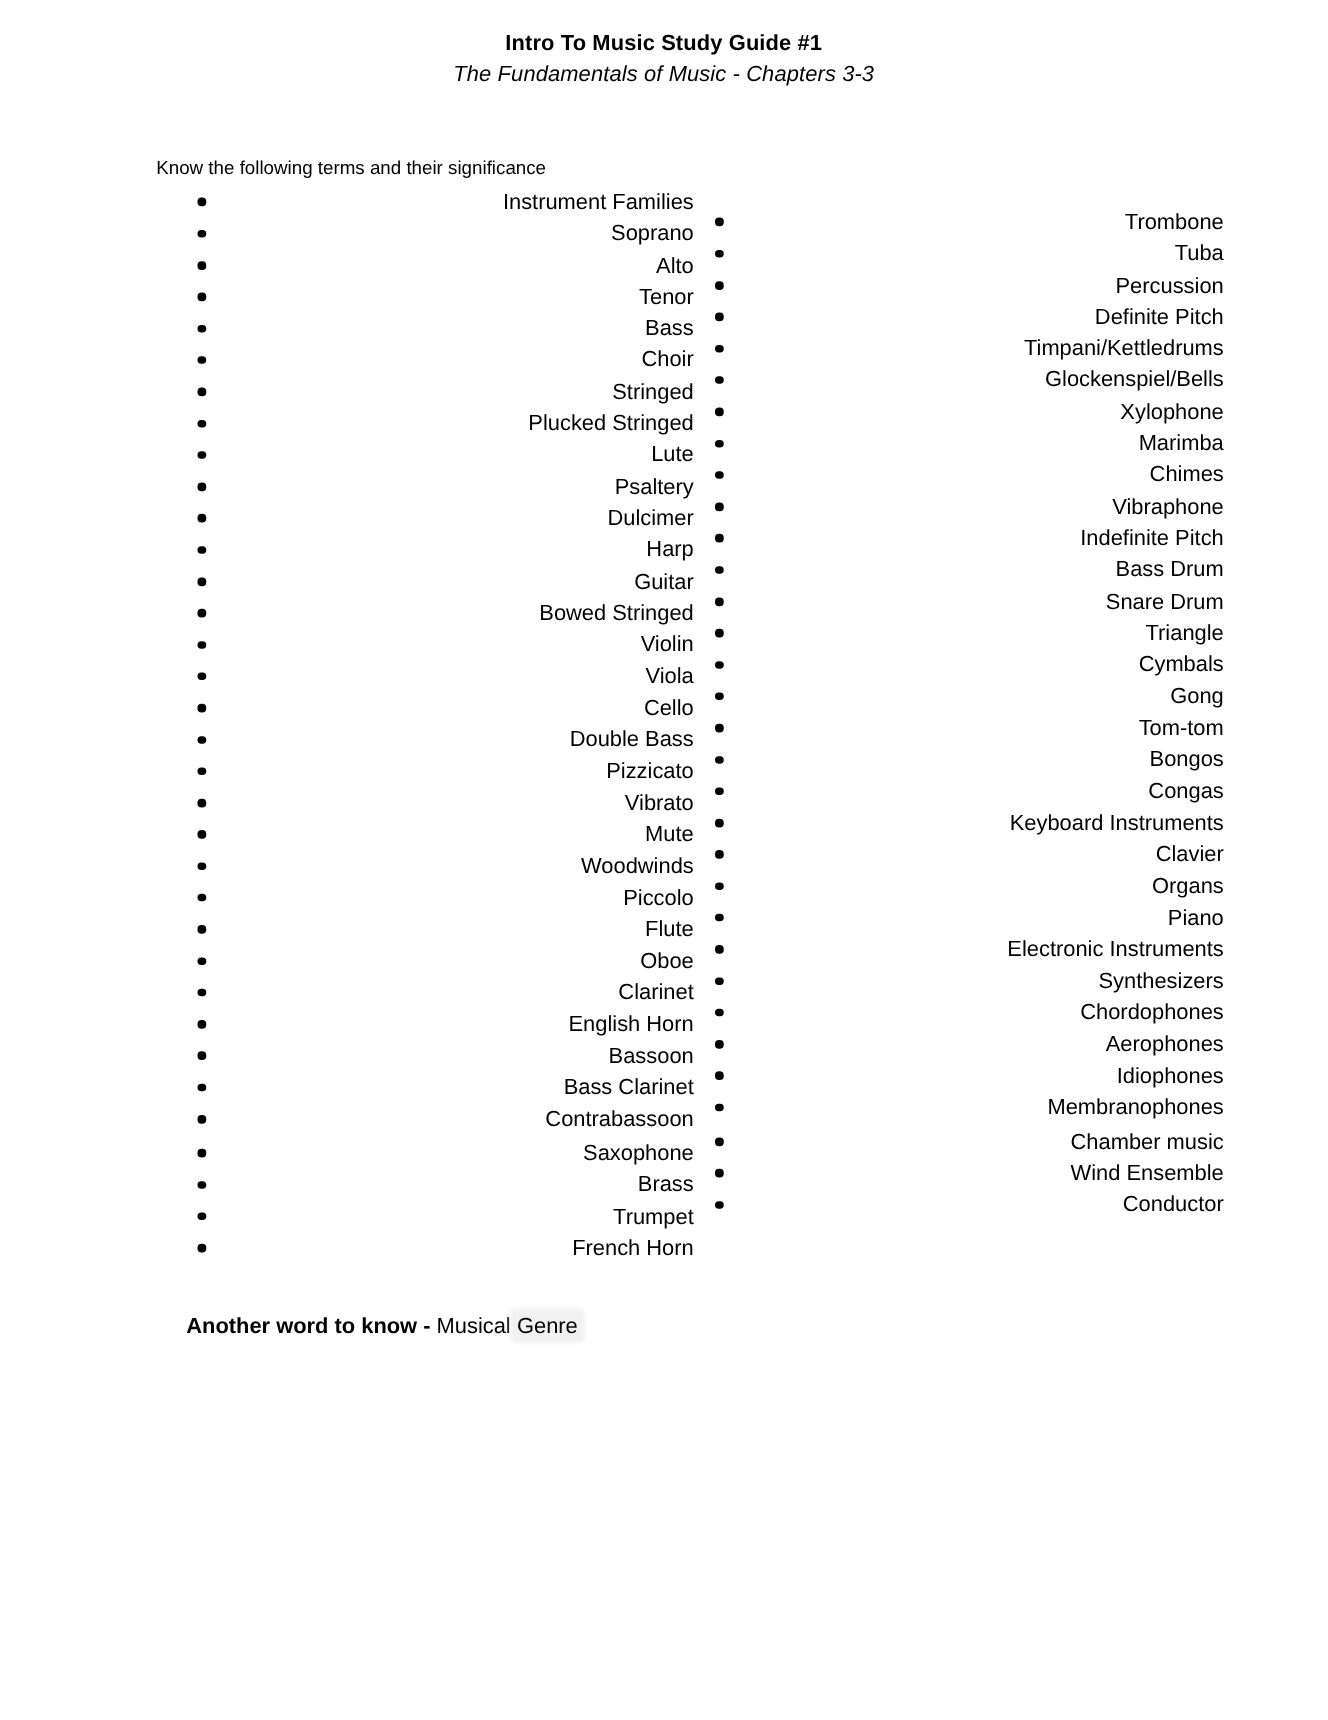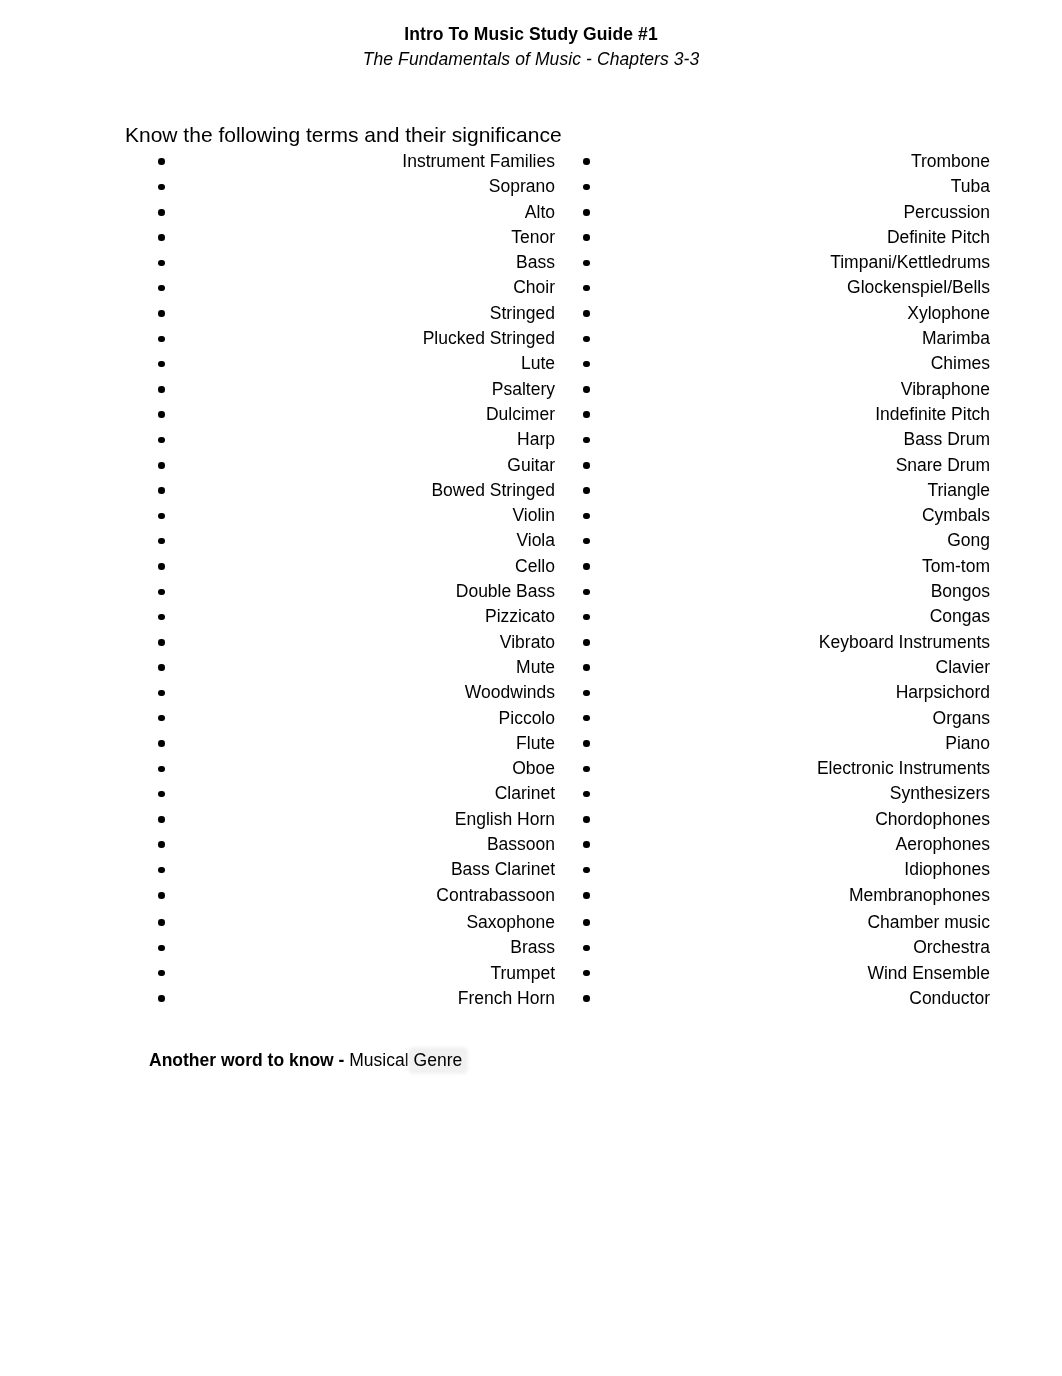--- a/index.html
+++ b/index.html
@@ -41,21 +41,21 @@
     font-weight: normal;
     line-height: 26px;
     letter-spacing: 0.1px;
   }
 
   
   .intro-line {
     position: absolute;
     left: 125px;
     top: 123px;
-    font-size: 21px;
+    font-size: 15px;
     line-height: 24px;
     white-space: nowrap;
   }
 
   .columns {
     position: absolute;
     left: 0;
     top: 149px;
     width: 1062px;
     height: 890px;
@@ -63,21 +63,21 @@
 
   .term-column {
     position: absolute;
     top: 0;
     margin: 0;
     padding: 0;
     list-style: none;
     text-align: right;
   }
   .col-left  { left: 125px; width: 430px; }
-  .col-right { left: 550px; width: 440px; }
+  .col-right { left: 539px; width: 440px; margin-top: 16px; }
 
   .term-item {
     position: relative;
     height: 25.3px;
     line-height: 25.3px;
     font-size: 17.5px;
     padding-left: 63px;
     white-space: nowrap;
   }
   
@@ -186,31 +186,29 @@
         <li class="term-item"><span class="bullet-dot"></span><span class="term-label">Bass Drum</span></li>
         <li class="term-item"><span class="bullet-dot"></span><span class="term-label">Snare Drum</span></li>
         <li class="term-item"><span class="bullet-dot"></span><span class="term-label">Triangle</span></li>
         <li class="term-item"><span class="bullet-dot"></span><span class="term-label">Cymbals</span></li>
         <li class="term-item"><span class="bullet-dot"></span><span class="term-label">Gong</span></li>
         <li class="term-item"><span class="bullet-dot"></span><span class="term-label">Tom-tom</span></li>
         <li class="term-item"><span class="bullet-dot"></span><span class="term-label">Bongos</span></li>
         <li class="term-item"><span class="bullet-dot"></span><span class="term-label">Congas</span></li>
         <li class="term-item"><span class="bullet-dot"></span><span class="term-label">Keyboard Instruments</span></li>
         <li class="term-item"><span class="bullet-dot"></span><span class="term-label">Clavier</span></li>
-        <li class="term-item"><span class="bullet-dot"></span><span class="term-label">Harpsichord</span></li>
         <li class="term-item"><span class="bullet-dot"></span><span class="term-label">Organs</span></li>
         <li class="term-item"><span class="bullet-dot"></span><span class="term-label">Piano</span></li>
         <li class="term-item"><span class="bullet-dot"></span><span class="term-label">Electronic Instruments</span></li>
         <li class="term-item"><span class="bullet-dot"></span><span class="term-label">Synthesizers</span></li>
         <li class="term-item"><span class="bullet-dot"></span><span class="term-label">Chordophones</span></li>
         <li class="term-item"><span class="bullet-dot"></span><span class="term-label">Aerophones</span></li>
         <li class="term-item"><span class="bullet-dot"></span><span class="term-label">Idiophones</span></li>
         <li class="term-item"><span class="bullet-dot"></span><span class="term-label">Membranophones</span></li>
         <li class="term-item gap-before"><span class="bullet-dot"></span><span class="term-label">Chamber music</span></li>
-        <li class="term-item"><span class="bullet-dot"></span><span class="term-label">Orchestra</span></li>
         <li class="term-item"><span class="bullet-dot"></span><span class="term-label">Wind Ensemble</span></li>
         <li class="term-item"><span class="bullet-dot"></span><span class="term-label">Conductor</span></li>
       </ul>
   </div>
 
   <div class="footer-note">
     <span class="note-lead">Another word to know - </span><span class="note-value">Musical</span><span class="note-highlight">Genre</span>
   </div>
 
 </div>

